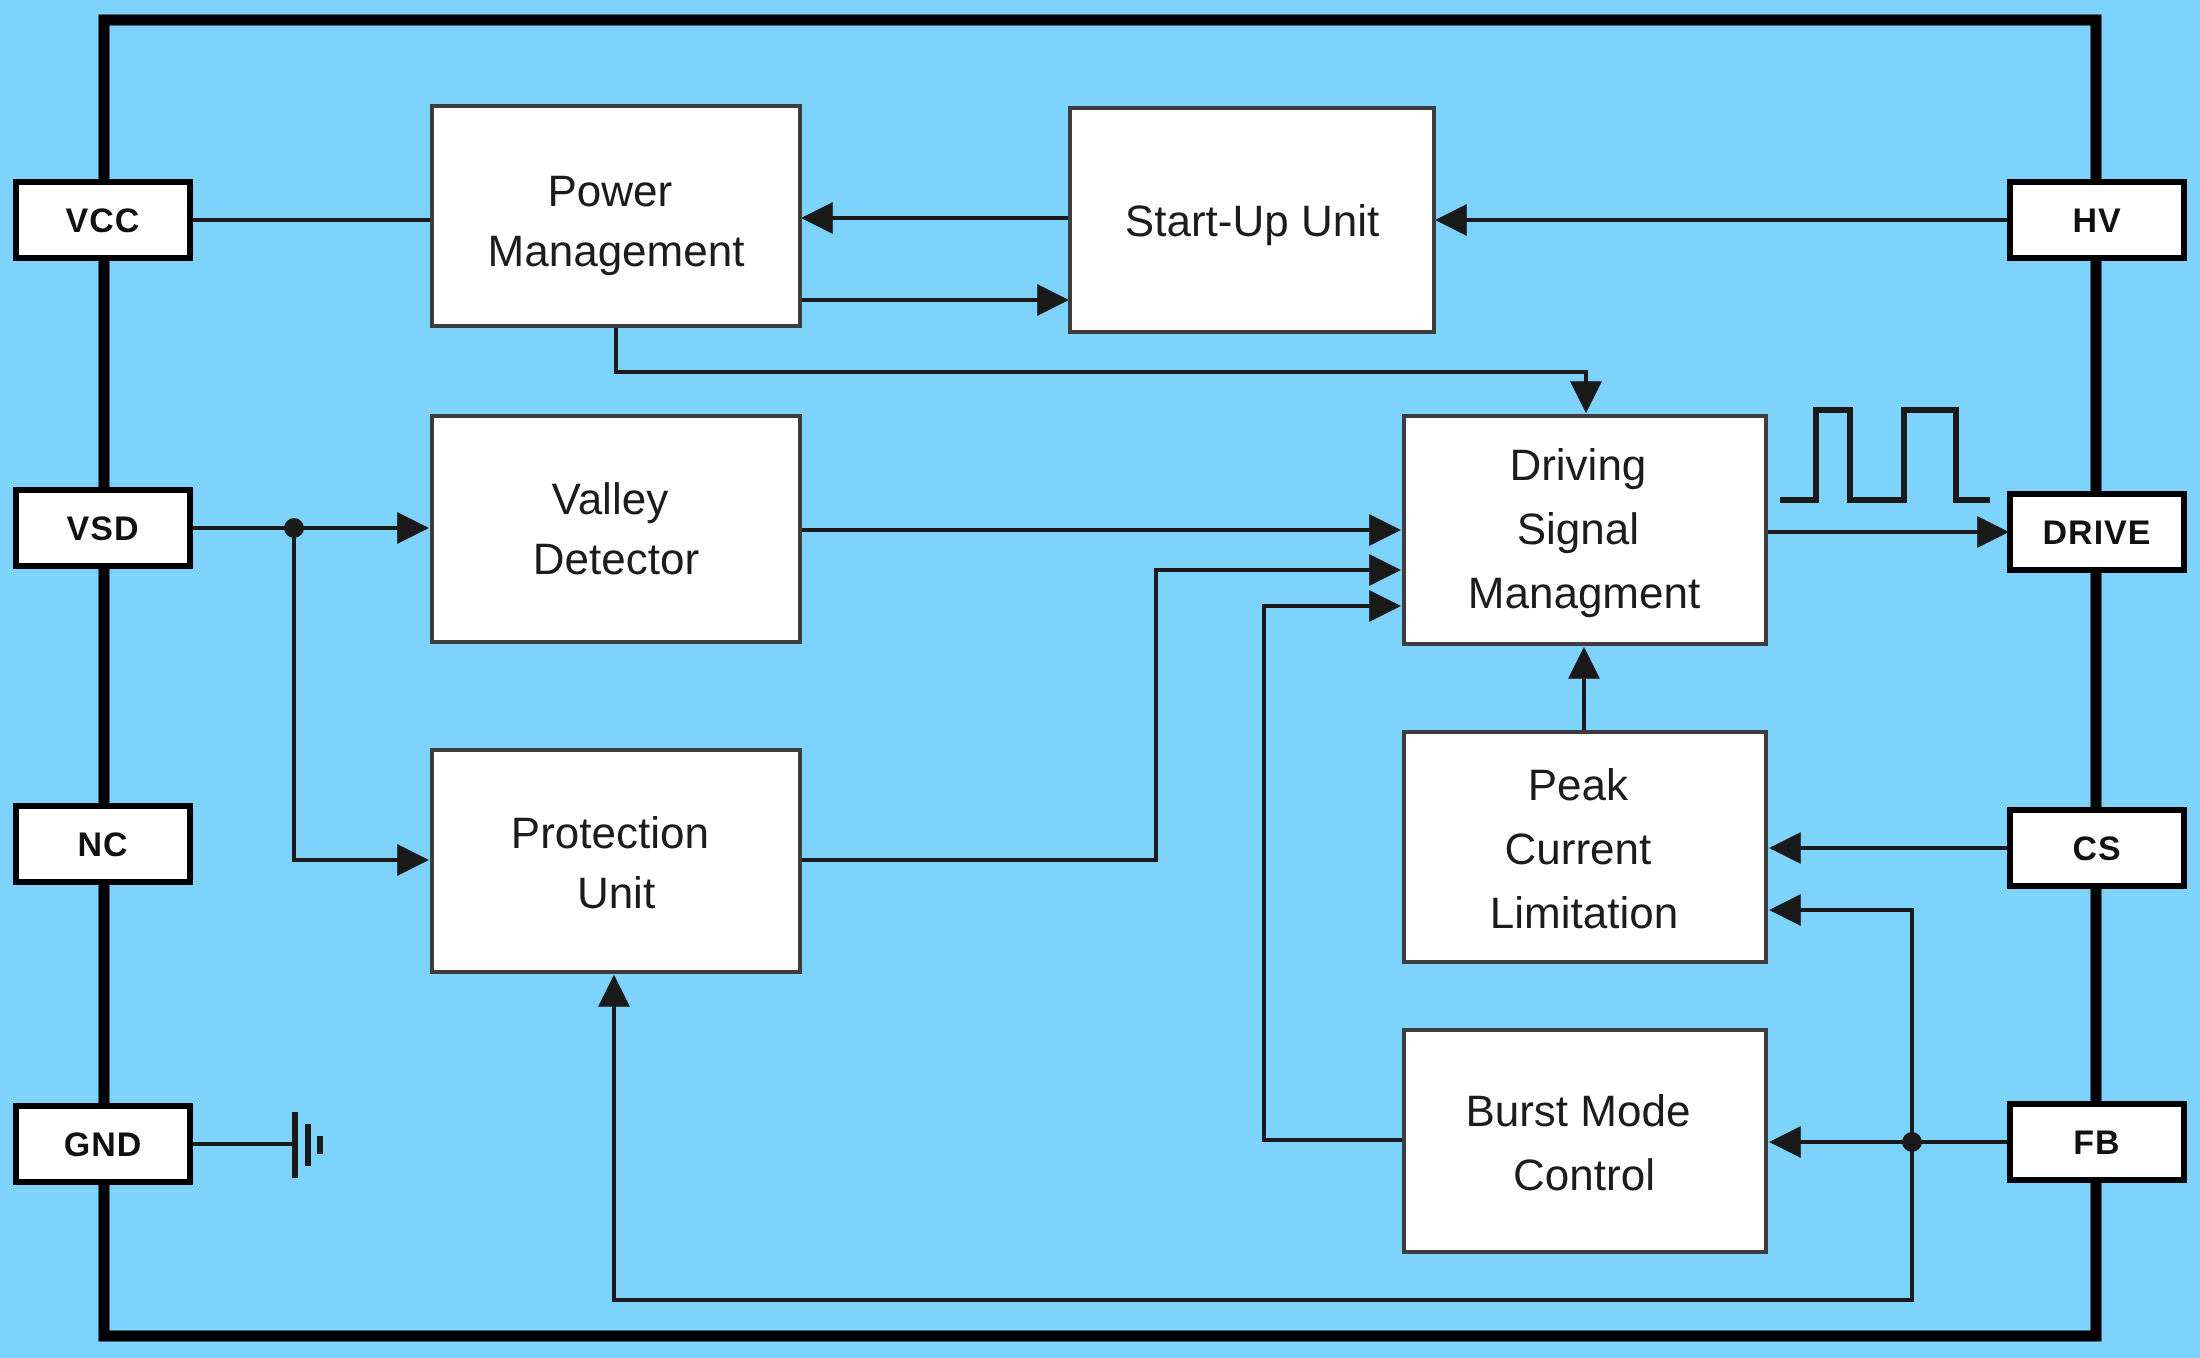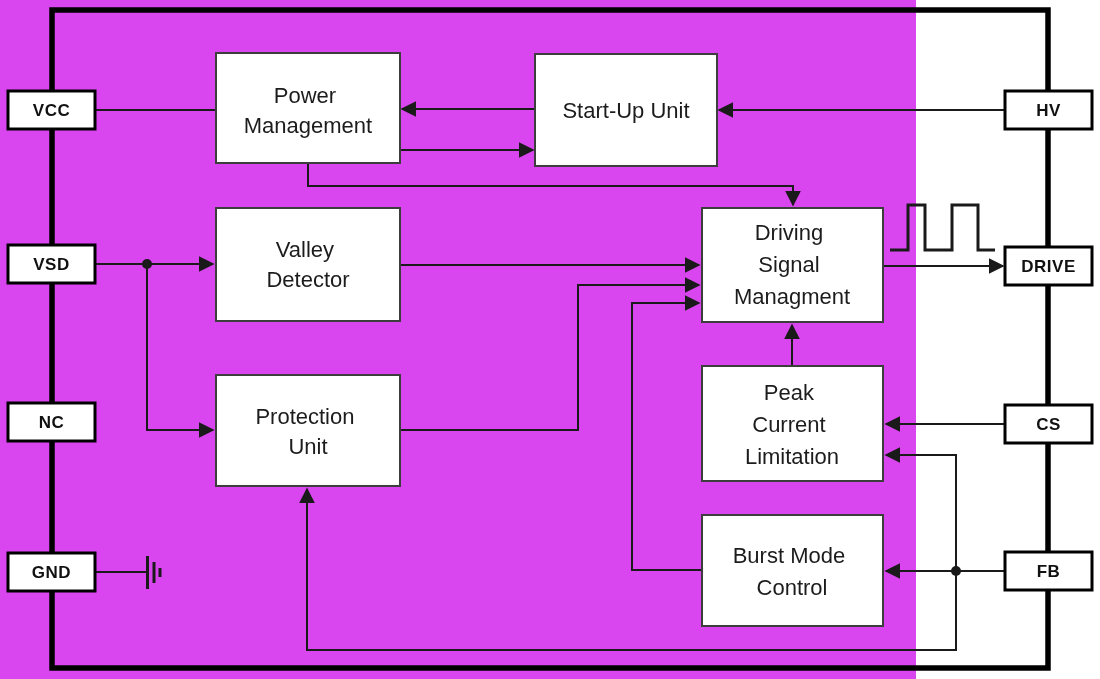--- a/index.html
+++ b/index.html
@@ -1,20 +1,20 @@
 <!DOCTYPE html>
 <html><head>
 <meta charset="utf-8">
 <style>
   html, body { margin: 0; padding: 0; background: #ffffff; }
   .stage {
     position: relative;
-    width: 916px;
+    width: 1100px;
     height: 679px;
-    background: #d946ef;
+    background: #7dd3fc;
     font-family: "Liberation Sans", sans-serif;
   }
   svg { display: block; }
   .ic-outline { fill: none; stroke: #000000; stroke-width: 5.5px; }
   .wire { fill: none; stroke: #1a1a1a; stroke-width: 2px; }
   .blk  { fill: #ffffff; stroke: #3d3d3d; stroke-width: 2px; }
   .blk-label {
     font-family: "Liberation Sans", sans-serif;
     font-size: 22px;
     fill: #1c1c1c;

